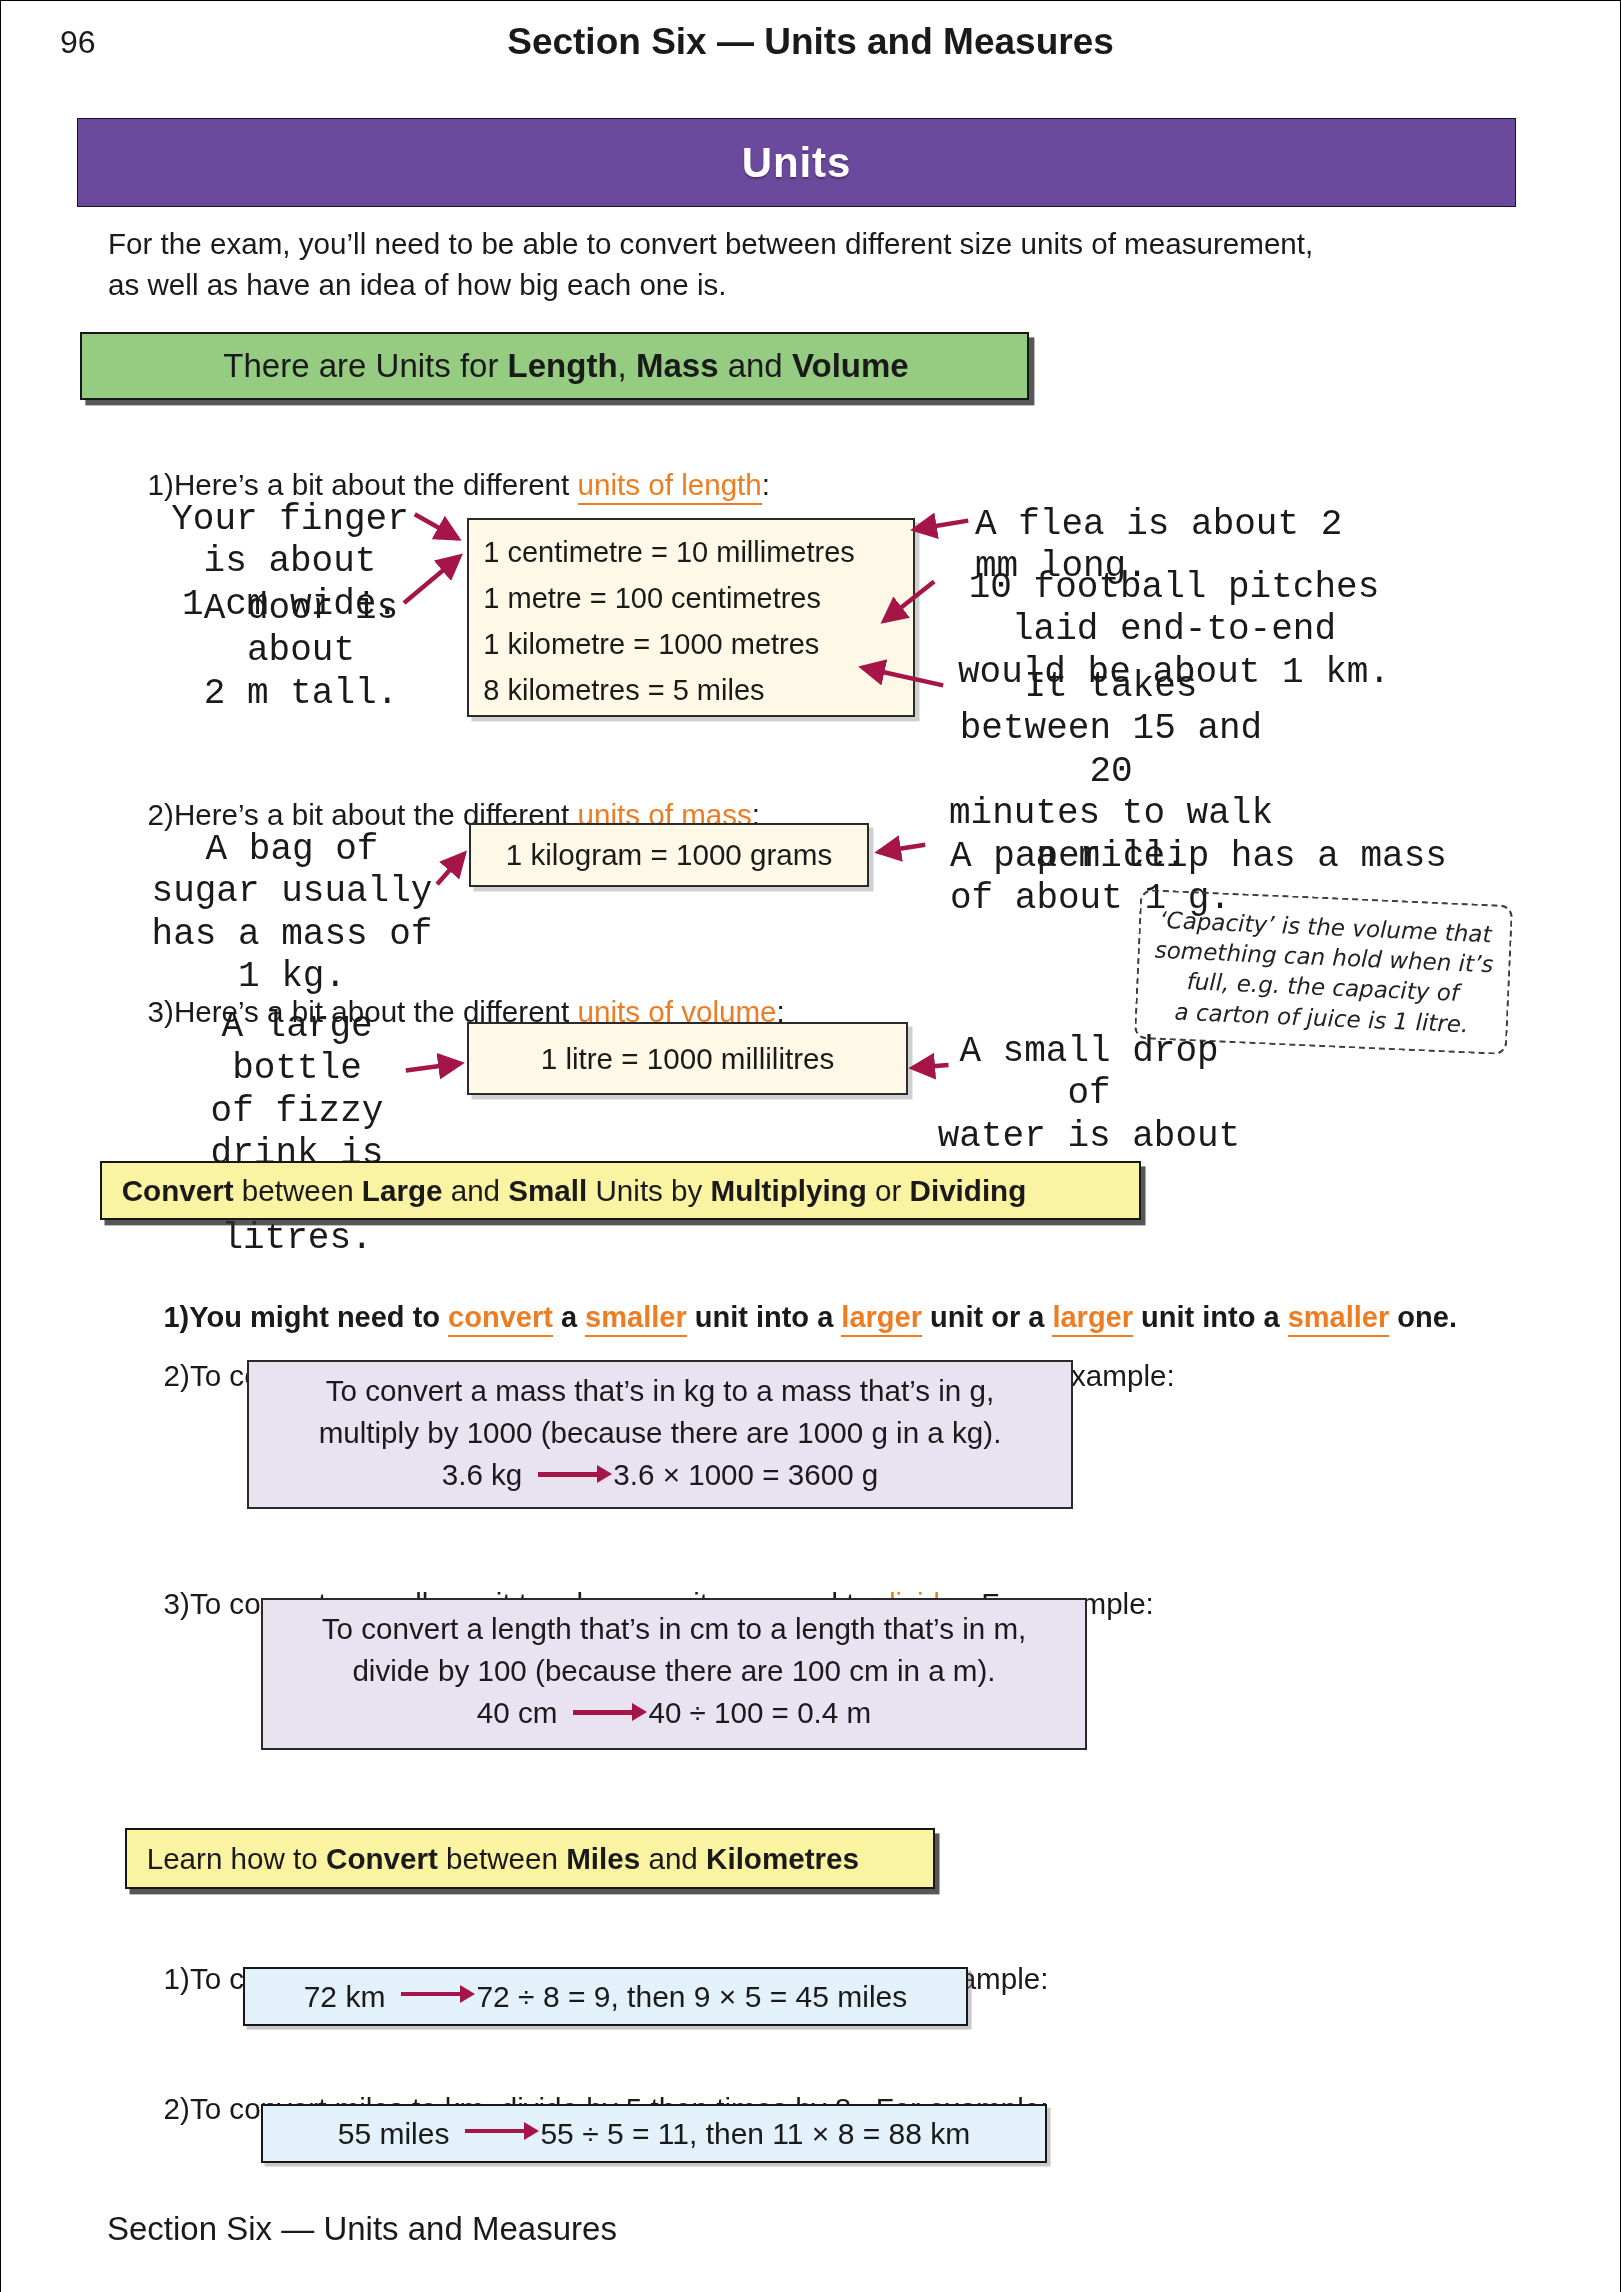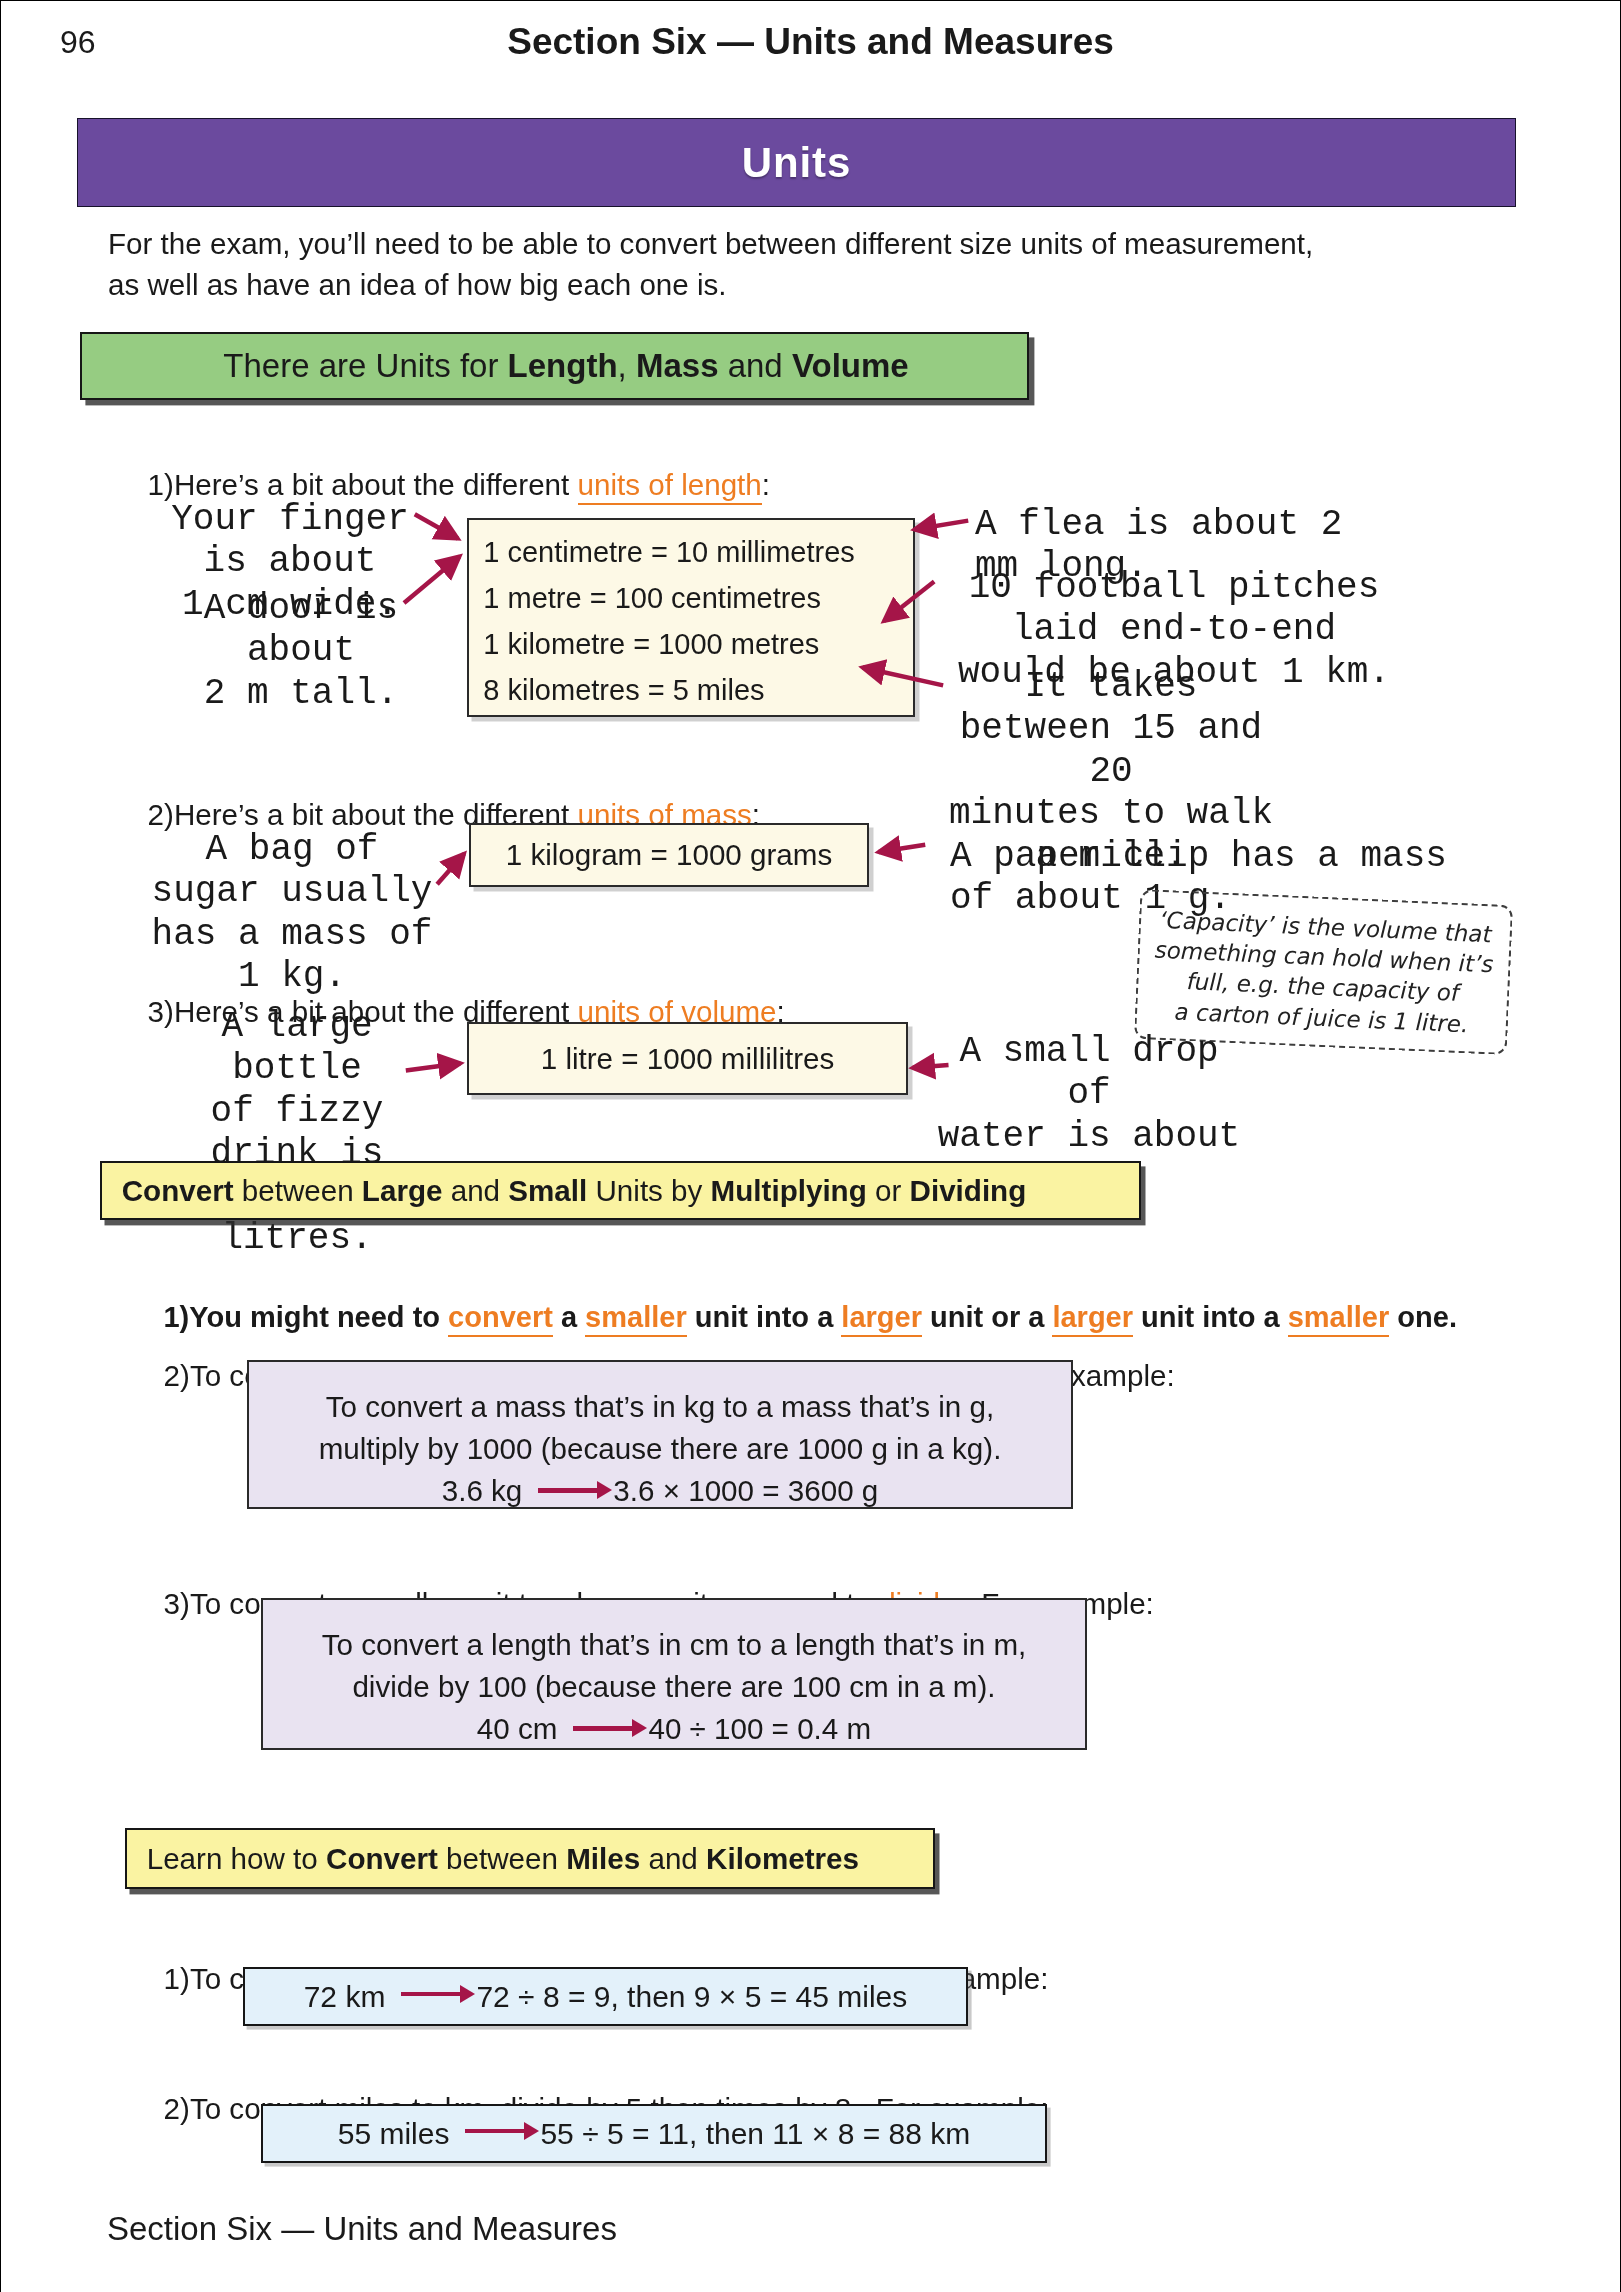--- a/index.html
+++ b/index.html
@@ -45,21 +45,21 @@
   .volbox{left:466px;top:1021px;width:441px;height:73px;display:flex;align-items:center;justify-content:center;font-size:29.6px;}
   
   .note{font-size:36px;line-height:1.18;font-family:Liberation Mono, monospace;}
   .ctr{text-align:center;}
   
   .capnote{left:1136px;top:896px;width:351px;padding:12.5px 9px;border:2.7px dashed #3d3d3d;border-radius:12.5px;
     transform:rotate(2.5deg);font-family:"DejaVu Sans",sans-serif;font-style:italic;font-size:23px;
     line-height:1.32;text-align:center;color:#222;}
   
   .exbox{background:var(--lavender);border:2.7px solid #2a2a2a;box-sizing:border-box;text-align:center;
-    font-size:29.6px;line-height:42px;padding-top:24px;}
+    font-size:29.6px;line-height:42px;padding-top:8px;}
   .ex1{left:246px;top:1359px;width:826px;height:149px;}
   .ex2{left:260px;top:1597px;width:826px;height:152px;}
   .bluebox{background:var(--blue);border:2.7px solid #161616;box-shadow:3.6px 3.6px 0 rgba(120,120,120,.4);box-sizing:border-box;
     display:flex;align-items:center;justify-content:center;font-size:30px;}
   .bb1{left:242px;top:1966px;width:725px;height:59px;}
   .bb2{left:260px;top:2103px;width:786px;height:59px;}
   
   .arrow{display:inline-block;position:relative;width:59px;height:4.5px;background:var(--arrow);
     vertical-align:middle;margin:0 16px 5.4px 16px;}
   .arrow::after{content:"";position:absolute;right:-14.3px;top:50%;transform:translateY(-50%);

